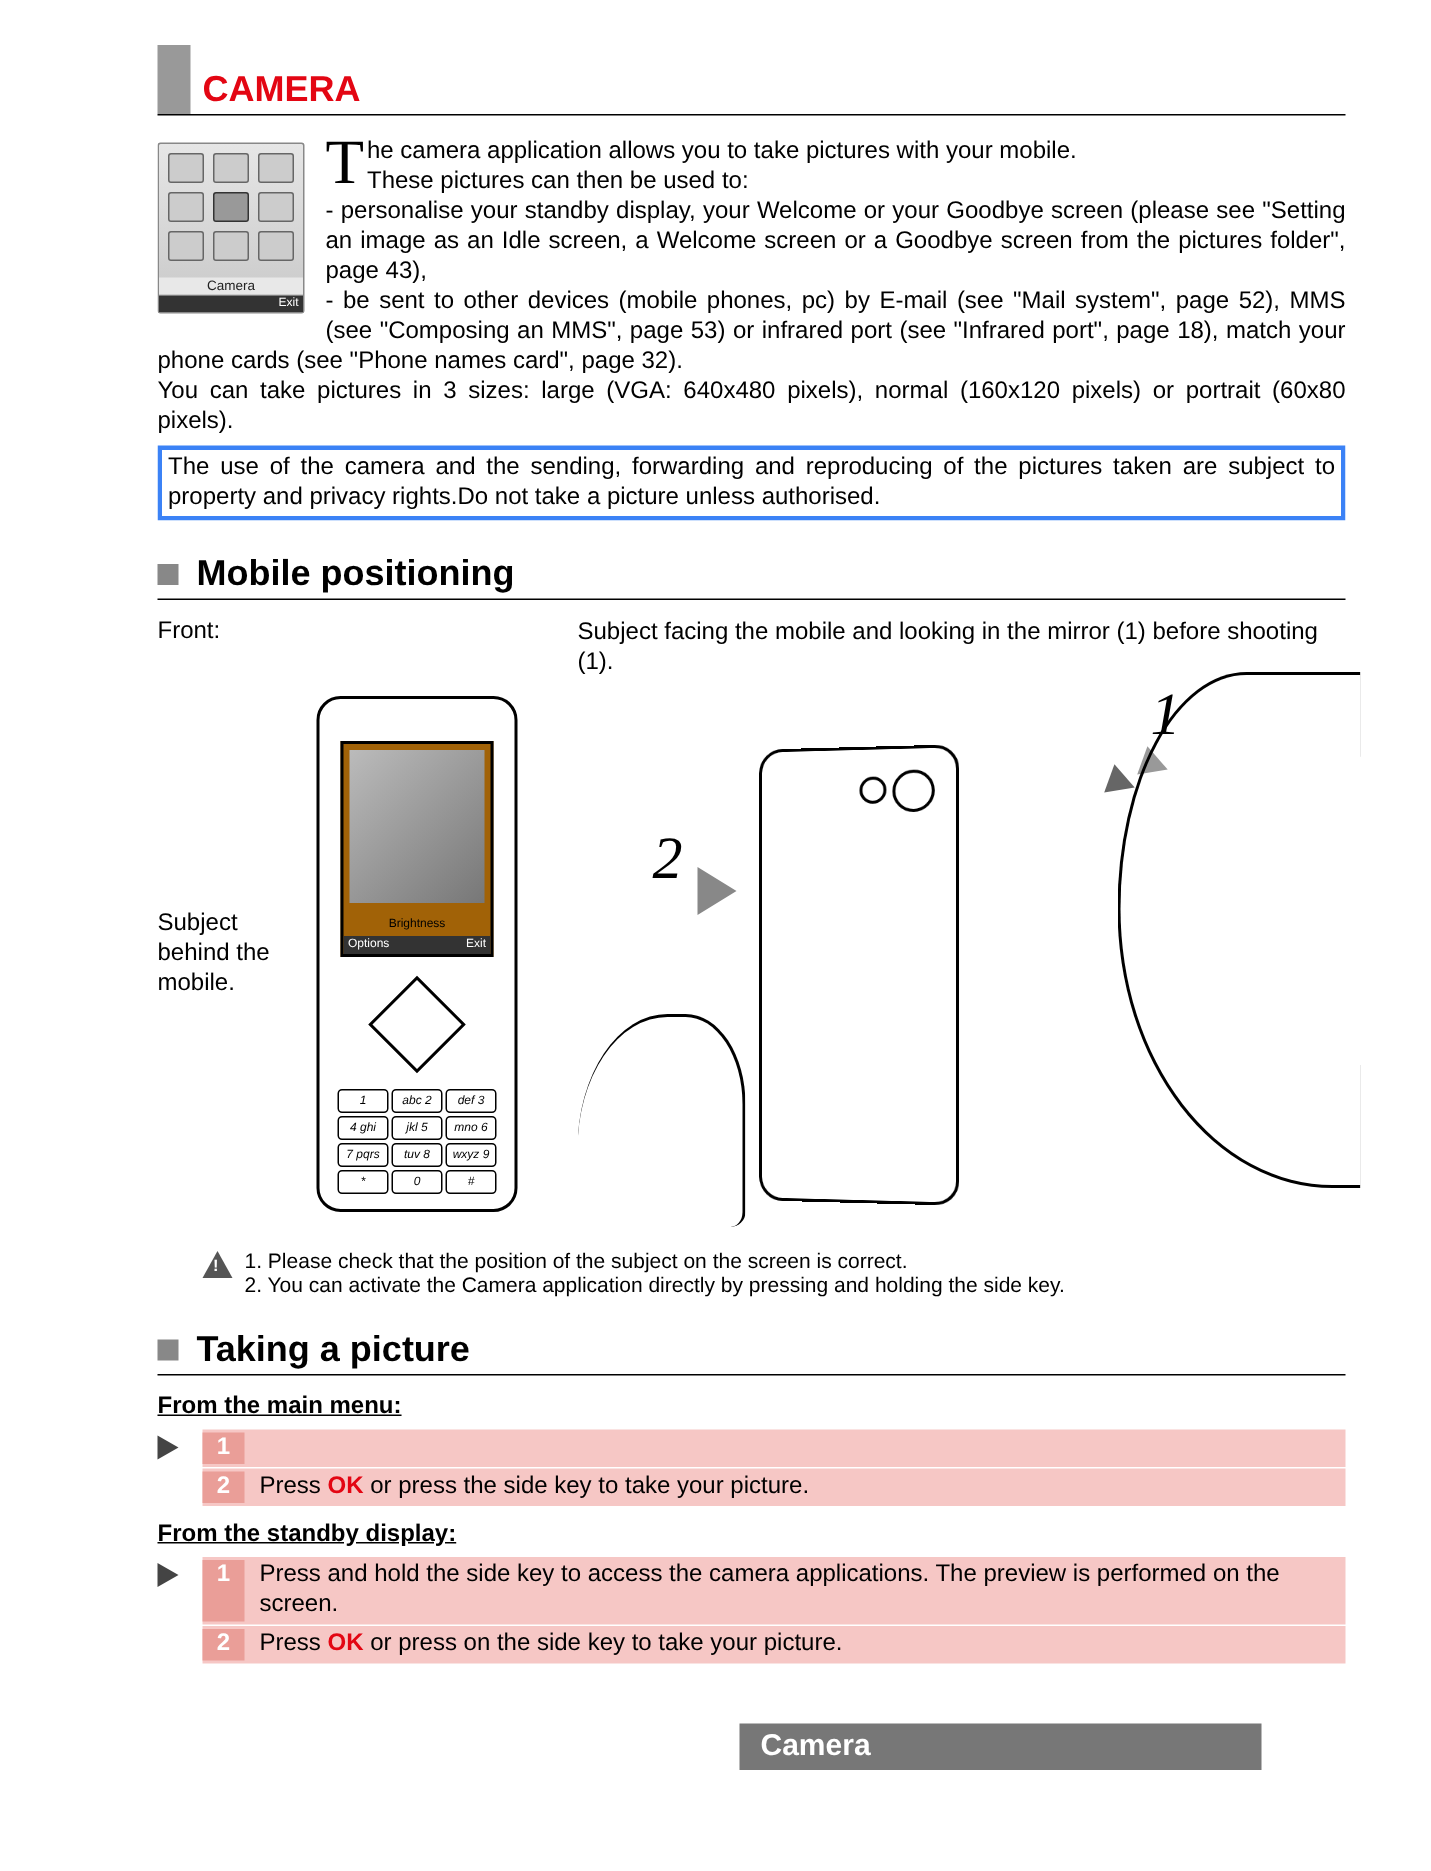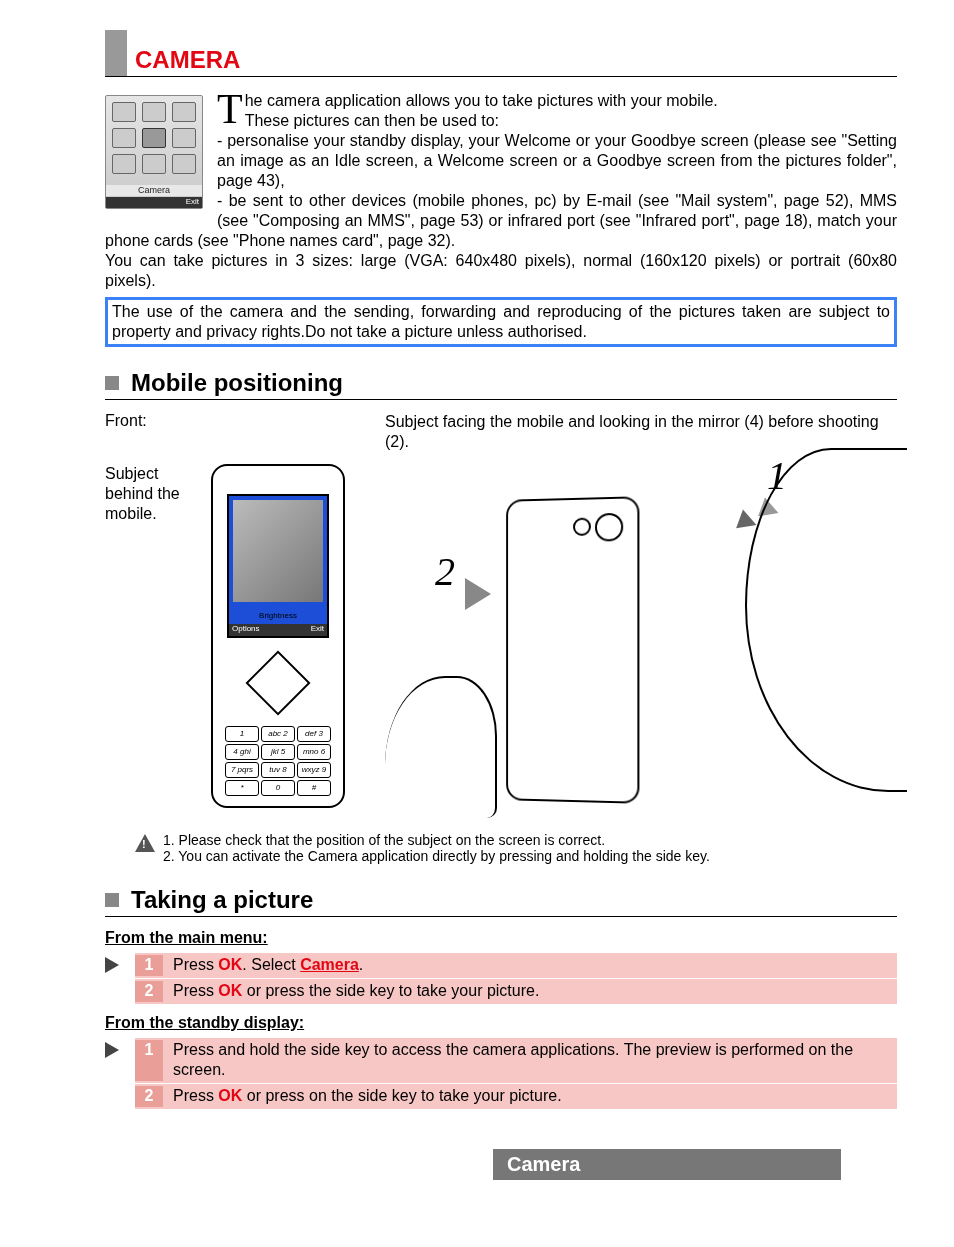--- a/index.html
+++ b/index.html
@@ -114,20 +114,21 @@
     margin-top: 8px;
   }
   .pos-col {
     flex: 1;
   }
   .pos-label {
     margin-bottom: 8px;
   }
   .front-row {
     display: flex;
+    align-items: center;
     gap: 16px;
     margin-top: 34px;
   }
   .front-caption {
     width: 90px;
     line-height: 1.25;
   }
   .phone-front {
     width: 130px;
     height: 340px;
@@ -135,21 +136,21 @@
     border-radius: 16px;
     position: relative;
     background: #fff;
   }
   .phone-screen {
     position: absolute;
     top: 28px;
     left: 14px; right: 14px;
     height: 140px;
     border: 2px solid #000;
-    background: #1d4ed8;
+    background: #a16207;
   }
   .phone-screen .img {
     position: absolute;
     top: 4px; left: 4px; right: 4px; bottom: 34px;
     background: linear-gradient(135deg,#bbb,#777);
   }
   .phone-screen .brightness {
     position: absolute;
     bottom: 16px; left: 0; right: 0;
     text-align: center;
@@ -414,21 +415,21 @@
             <div>tuv 8</div>
             <div>wxyz 9</div>
             <div>*</div>
             <div>0</div>
             <div>#</div>
           </div>
         </div>
       </div>
     </div>
     <div class="pos-col">
-      <div class="back-desc">Subject facing the mobile and looking in the mirror (4) before shooting (2).</div>
+      <div class="back-desc">Subject facing the mobile and looking in the mirror (1) before shooting (1).</div>
       <div class="back-illus">
         <div class="num-label" style="left:50px;top:90px">2</div>
         <div class="tri" style="left:80px;top:120px"></div>
         <div class="hand"></div>
         <div class="phone-back">
           <div class="lens"></div>
           <div class="mirror"></div>
         </div>
         <div class="num-label" style="right:110px;top:-6px">1</div>
         <div class="tri small" style="right:140px;top:54px;transform:rotate(20deg)"></div>
@@ -449,23 +450,20 @@
   <div class="section-header">
     <div class="section-bullet"></div>
     <div class="section-title">Taking a picture</div>
   </div>
 
   <div class="subheading">From the main menu:</div>
   <div class="steps">
     <div class="step-arrow"></div>
     <div class="step-row">
       <div class="step-num">1</div>
-      <div class="step-text">
-        <span>Press </span><span class="ok">OK</span><span>. Select </span><span class="cam">Camera</span><span>.</span>
-      </div>
     </div>
     <div class="step-row">
       <div class="step-num">2</div>
       <div class="step-text">
         <span>Press </span><span class="ok">OK</span><span> or press the side key to take your picture.</span>
       </div>
     </div>
   </div>
 
   <div class="subheading">From the standby display:</div>

